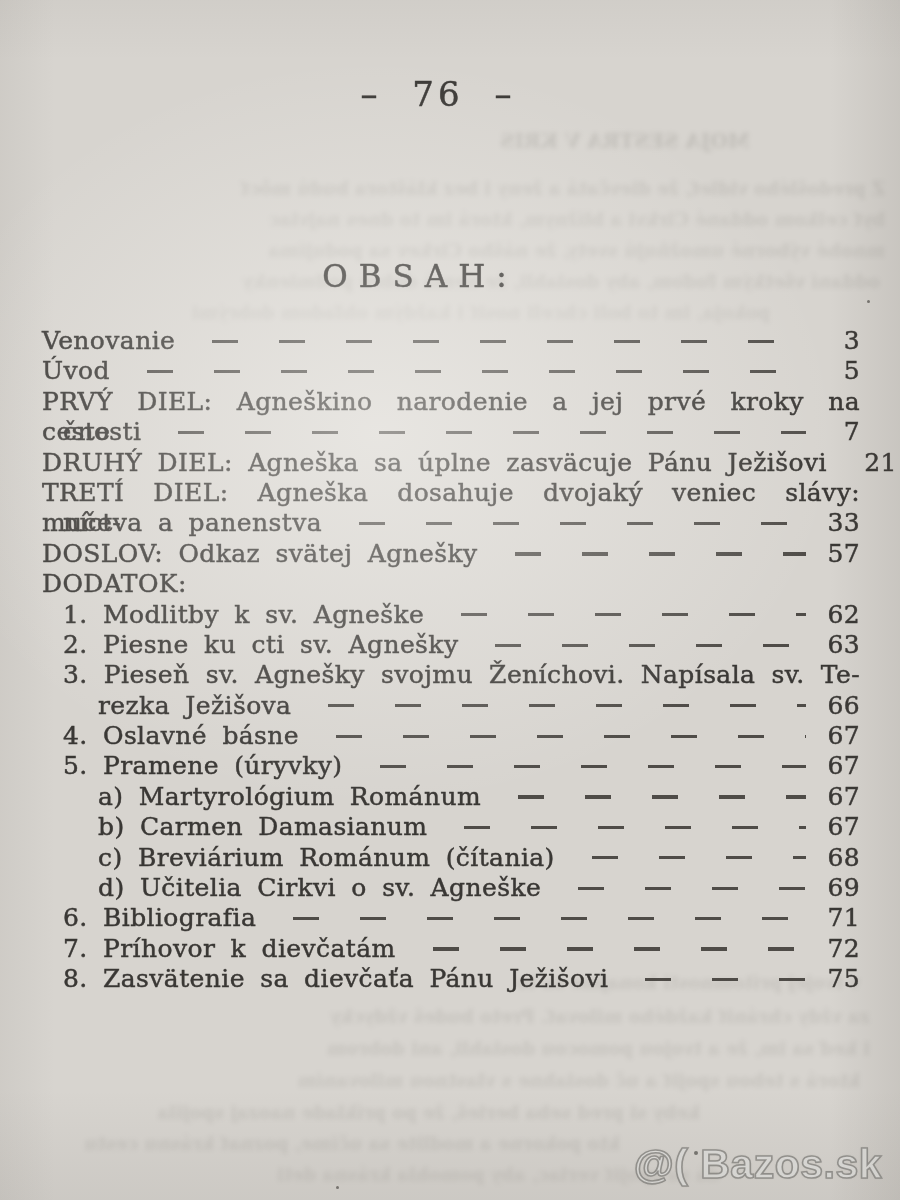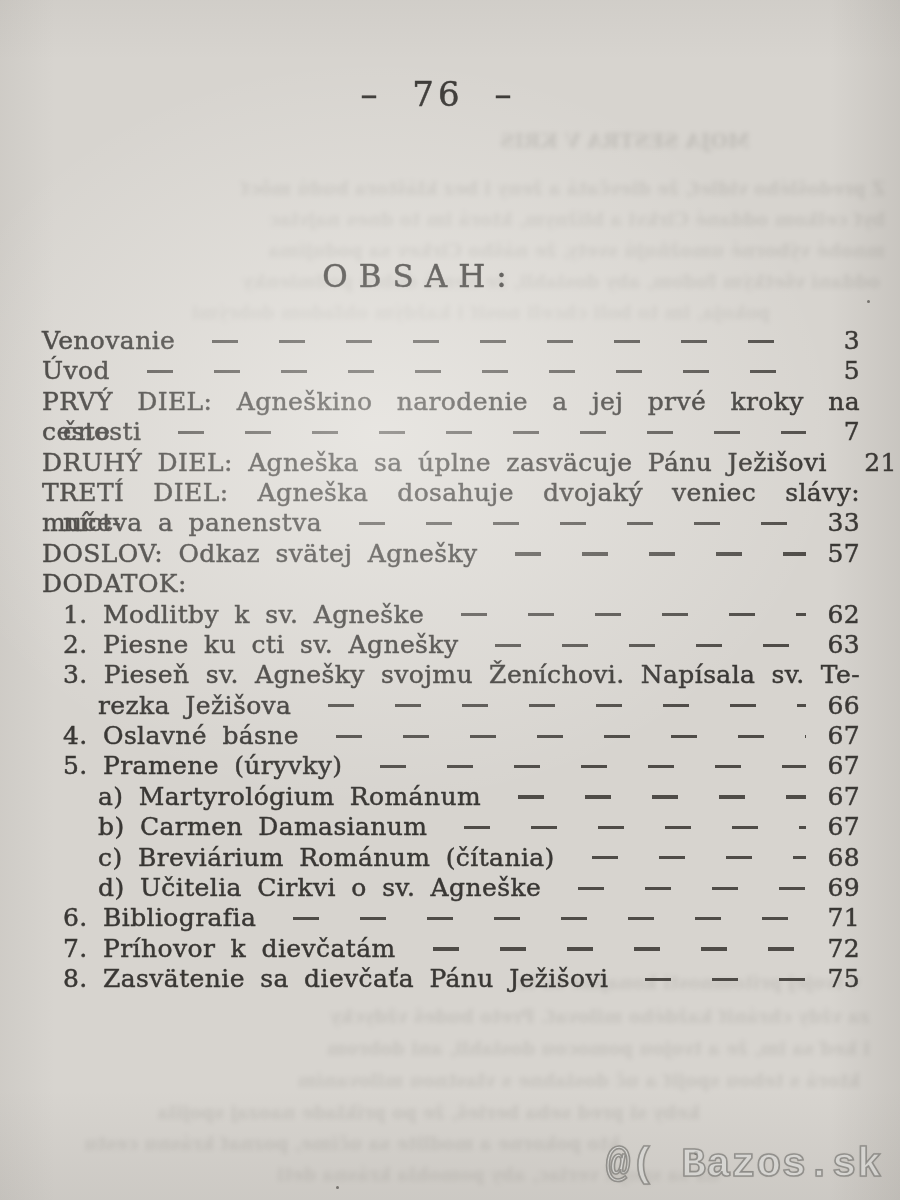--- a/index.html
+++ b/index.html
@@ -65,21 +65,21 @@
   .g5{left:70px;top:302px;width:700px;opacity:.10;}
   .g6{left:300px;top:972px;width:560px;opacity:.13;}
   .g7{left:70px;top:1006px;width:800px;opacity:.12;}
   .g8{left:60px;top:1038px;width:810px;opacity:.12;}
   .g9{left:110px;top:1070px;width:750px;opacity:.12;}
   .g10{left:60px;top:1102px;width:640px;opacity:.12;}
   .g11{left:60px;top:1133px;width:560px;opacity:.12;}
   .g12{left:120px;top:1164px;width:600px;opacity:.11;}
   .watermark{
     position:absolute;right:18px;bottom:12px;
-    font-family:Liberation Mono, monospace;
+    font-family:Liberation Sans, sans-serif;
     font-size:41px;font-weight:bold;letter-spacing:0.5px;
     color:rgba(248,248,245,0.55);
     -webkit-text-stroke:1.6px rgba(122,120,116,0.72);
     text-shadow:0 0 2px rgba(110,108,104,0.35);
     text-align:center;
   }
   .speck{position:absolute;border-radius:50%;background:rgba(40,38,35,0.55);}
   .speck1{left:694px;top:1151px;width:4px;height:4px;}
   .speck2{left:867px;top:300px;width:3px;height:3px;}
   .speck3{left:336px;top:1186px;width:3px;height:3px;}

